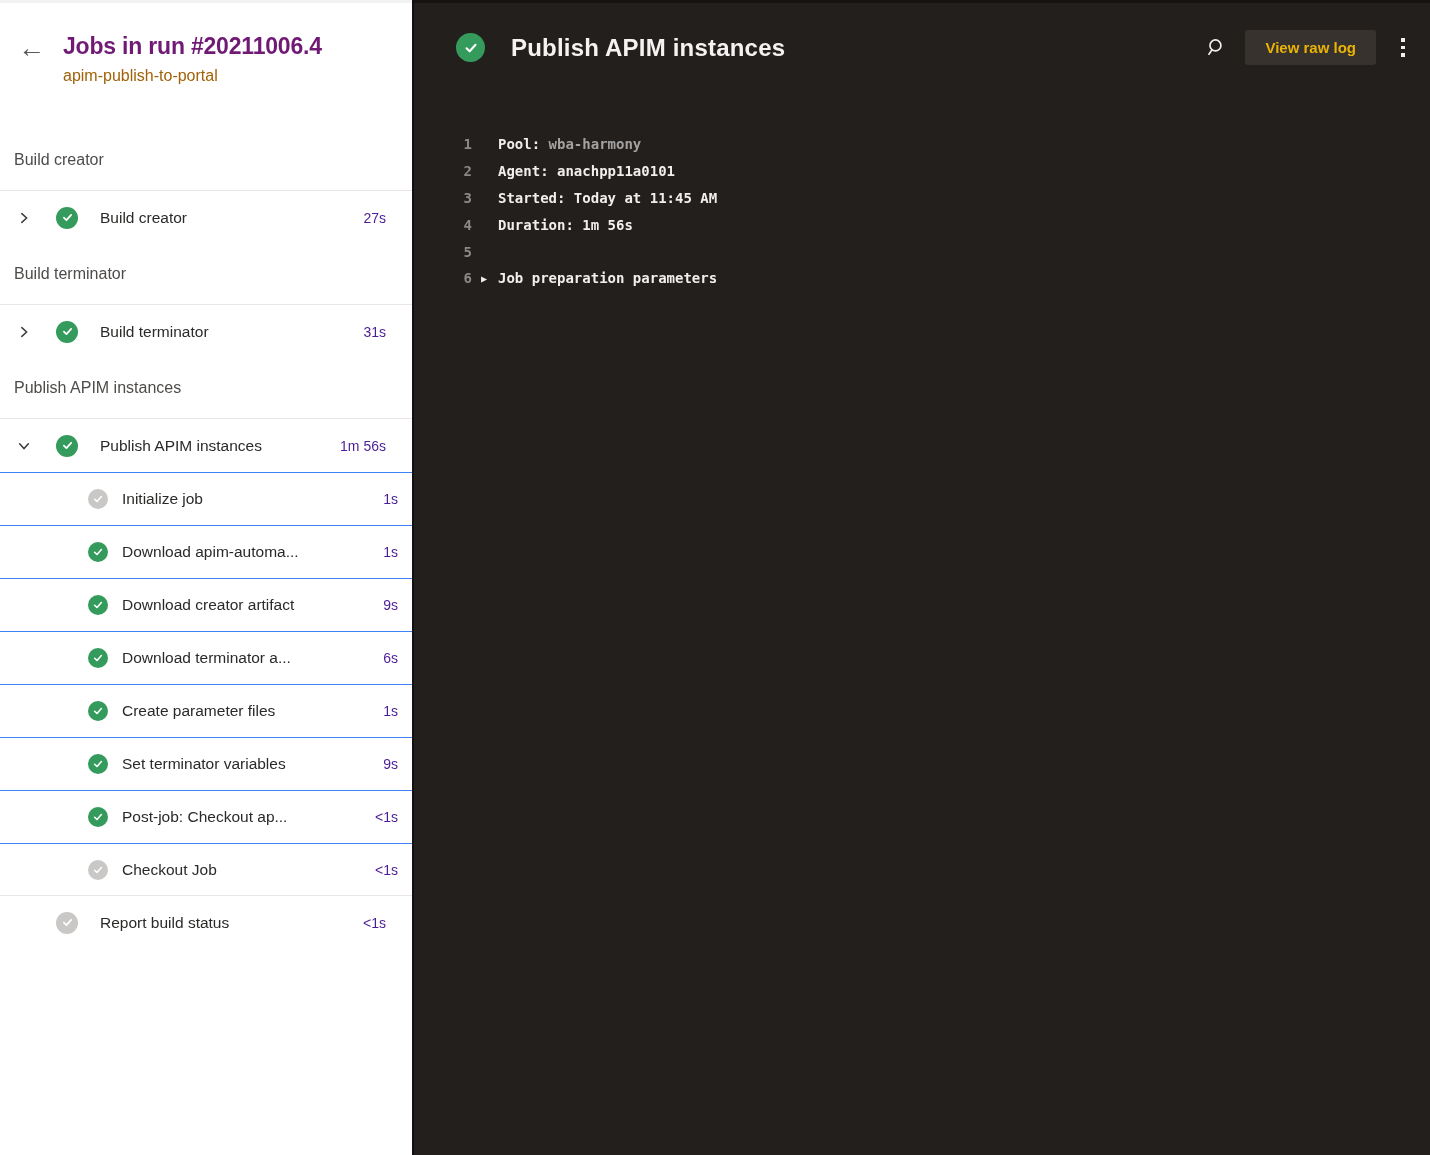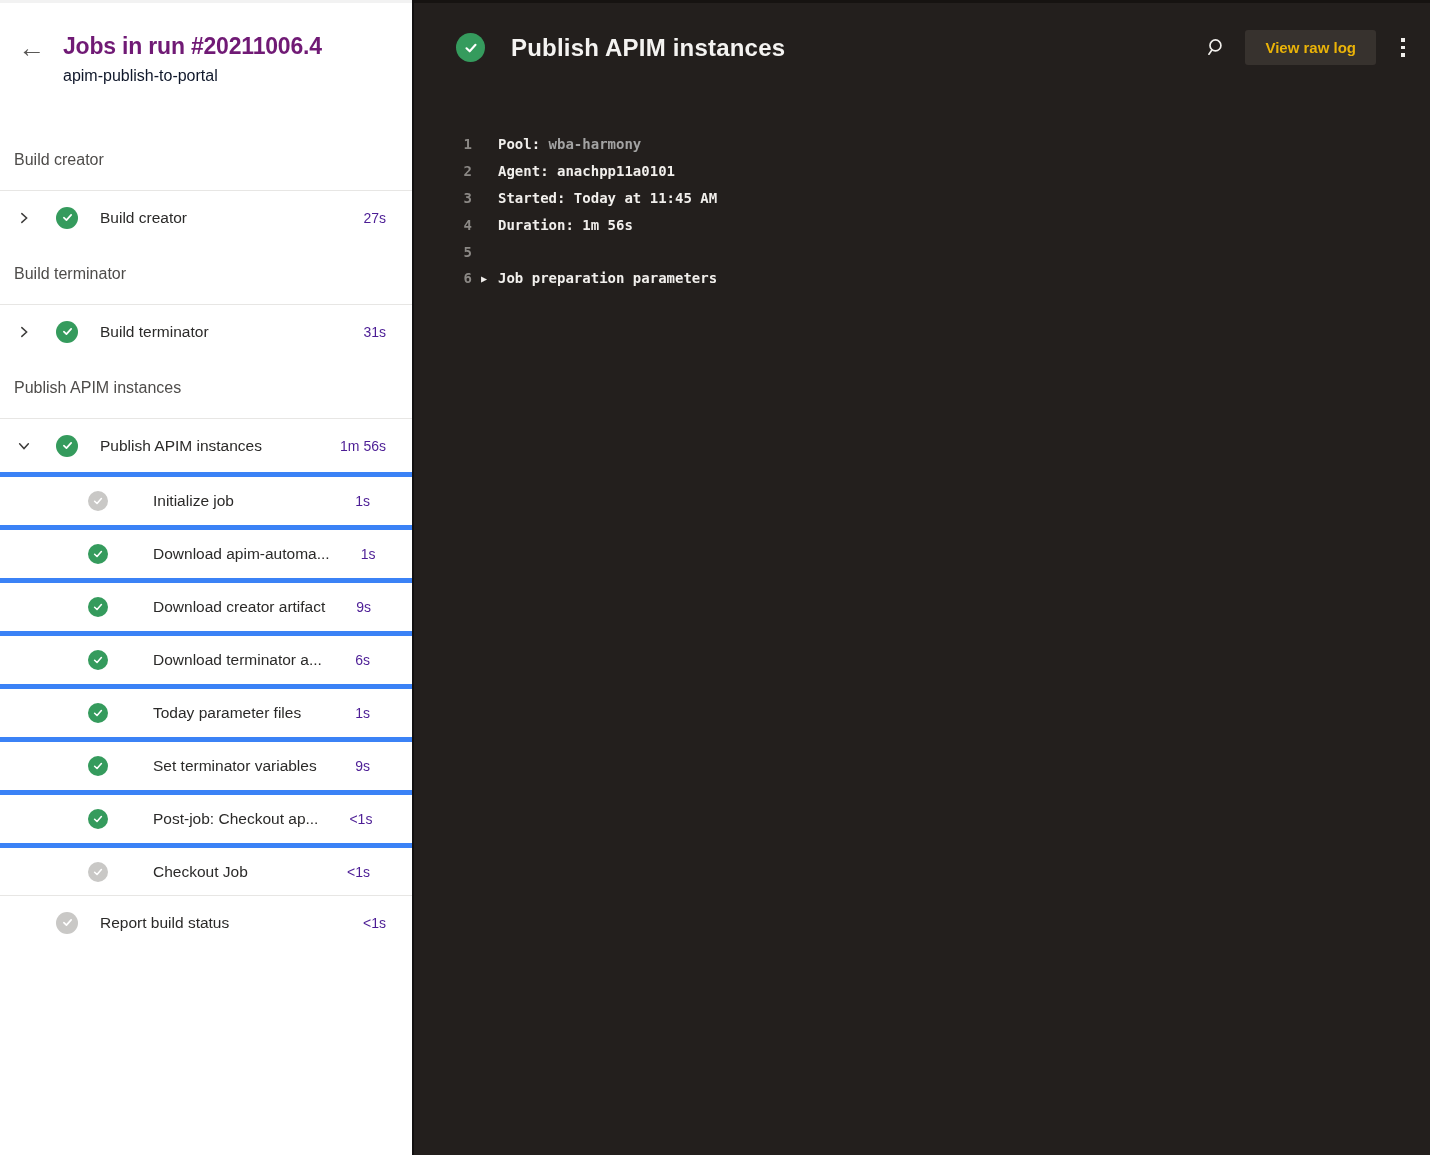--- a/index.html
+++ b/index.html
@@ -7,36 +7,36 @@
               font-family:"Liberation Sans", sans-serif; }
 
   
   .sidebar { position:absolute; left:0; top:0; width:412px; height:1155px;
              background:#ffffff; }
   .top-strip { height:3px; background:#f2f2f2; }
   .side-header { height:127px; padding:30px 12px 0 18px; display:flex; align-items:flex-start; }
   .back-btn { width:45px; font-size:27px; line-height:30px; color:#5a5856; cursor:pointer; }
   .title-wrap { flex:1; }
   .side-title { font-size:23px; font-weight:700; color:#701a75; letter-spacing:-0.2px; }
-  .side-subtitle { margin-top:7px; font-size:16px; color:#0f172a; }
+  .side-subtitle { margin-top:7px; font-size:16px; color:#a16207; }
 
   .section-label { height:61px; display:flex; align-items:center; padding-left:14px;
                    font-size:16px; color:#4e4c4a; border-bottom:1px solid #e7e6e4; }
   .job-row { height:53px; display:flex; align-items:center; padding-right:26px; cursor:pointer; }
   .chev { width:20px; height:20px; margin-left:14px; display:flex; align-items:center; justify-content:center; }
   .status { width:22px; height:22px; border-radius:50%; margin-left:22px; flex:none;
             display:flex; align-items:center; justify-content:center; }
   .status.no-chev { margin-left:56px; }
   .status.success { background:#359b5d; }
   .status.skipped { background:#c9c8c6; }
   .job-name { margin-left:22px; font-size:15.5px; color:#2b2a29; white-space:nowrap; }
   .dur { margin-left:auto; font-size:14px; color:#4c1d95; white-space:nowrap; }
 
-  .step-row { height:53px; display:flex; align-items:center; padding-right:42px;
-              border-top:5px solid #3b82f6; cursor:pointer;gap:31px; }
+  .step-row { height:53px; display:flex; align-items:center; padding-right:14px;
+              border-top:1px solid #3b82f6; cursor:pointer; }
   .step-row:last-child { border-bottom:1px solid #e7e6e4; }
   .step-row .status { width:20px; height:20px; margin-left:88px; }
   .step-row .job-name { margin-left:14px; }
 
   
   .panel { position:absolute; left:412px; top:0; width:1018px; height:1155px;
            background:#231f1d; border-left:2px solid #121010; }
   .panel-strip { height:3px; background:#161311; }
   .panel-header { display:flex; align-items:center; padding:27px 14px 0 42px; }
   .hdr-status { width:29px; height:29px; border-radius:50%; background:#359b5d; flex:none;
@@ -163,21 +163,21 @@
       </span>
       <span class="job-name">Download terminator a...</span>
       <span class="dur">6s</span>
     </div>
     <div class="step-row">
       <span class="status success">
         <svg width="12" height="12" viewBox="0 0 16 16">
             <path d="M3.5 8.3 L6.7 11.3 L12.5 4.8" stroke="#fff" stroke-width="2.1" fill="none" stroke-linecap="round" stroke-linejoin="round"></path>
           </svg>
       </span>
-      <span class="job-name">Today parameter files</span>
+      <span class="job-name">Create parameter files</span>
       <span class="dur">1s</span>
     </div>
     <div class="step-row">
       <span class="status success">
         <svg width="12" height="12" viewBox="0 0 16 16">
             <path d="M3.5 8.3 L6.7 11.3 L12.5 4.8" stroke="#fff" stroke-width="2.1" fill="none" stroke-linecap="round" stroke-linejoin="round"></path>
           </svg>
       </span>
       <span class="job-name">Set terminator variables</span>
       <span class="dur">9s</span>

